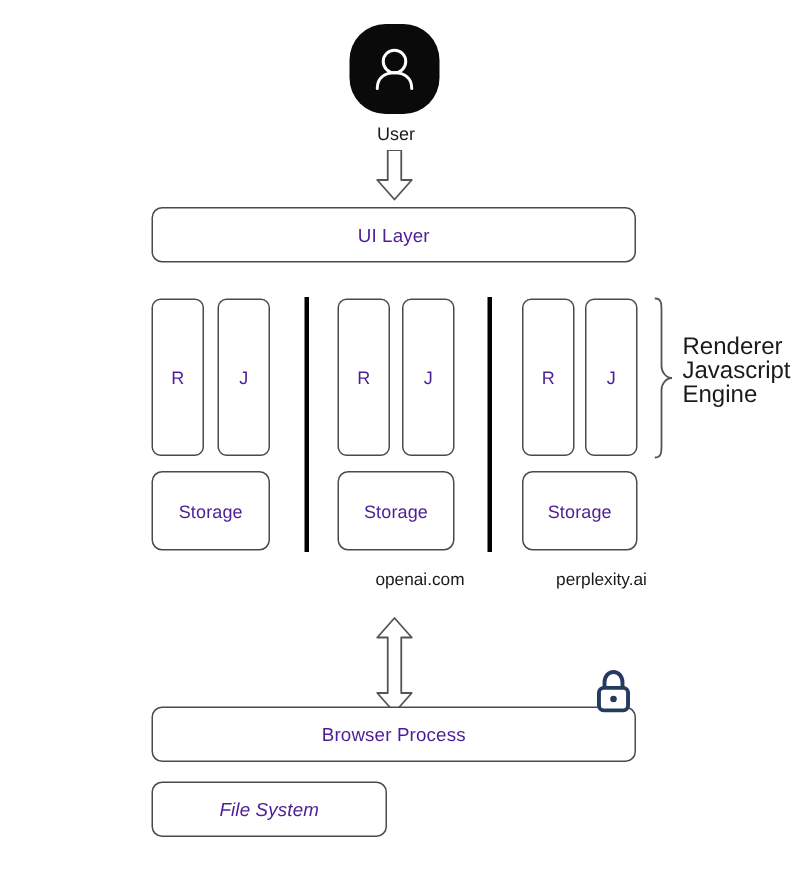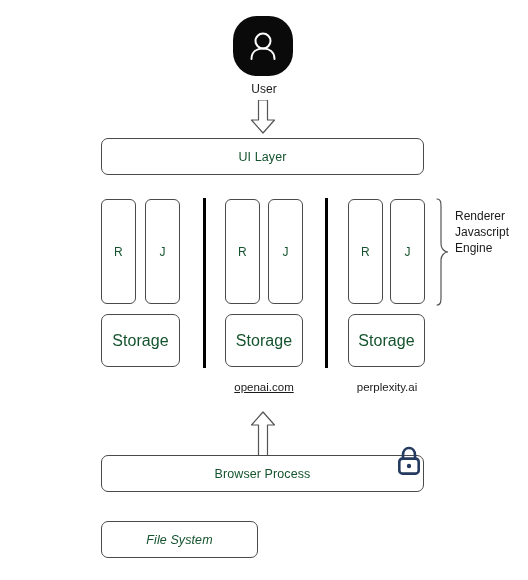--- a/index.html
+++ b/index.html
@@ -27,21 +27,21 @@
   .box {
     position: absolute;
     box-sizing: border-box;
     background: #ffffff;
     border: 1px solid #4a4a4a;
     border-radius: 7px;
     display: flex;
     align-items: center;
     justify-content: center;
     font-size: 12.5px;
-    color: #14532d;
+    color: #4c1d95;
     letter-spacing: .1px;
   }
 
   
   .avatar {
     position: absolute;
     left: 233px;
     top: 16px;
     width: 60px;
     height: 60px;
@@ -89,21 +89,21 @@
     top: 199px;
     width: 35px;
     height: 105px;
     border-radius: 6px;
     font-size: 12px;
   }
   .storage {
     top: 314px;
     height: 53px;
     border-radius: 7px;
-    font-size: 16px;
+    font-size: 12px;
   }
   .divider {
     position: absolute;
     width: 3px;
     top: 198px;
     height: 170px;
     background: #000000;
   }
   .site-label {
     position: absolute;
@@ -118,31 +118,31 @@
     position: absolute;
     left: 434px;
     top: 198px;
     width: 16px;
     height: 108px;
   }
   .brace svg { display: block; }
   .engine-label {
     position: absolute;
     left: 455px;
-    top: 208px;
-    font-size: 12px;
+    top: 224px;
+    font-size: 16px;
     line-height: 16px;
     color: #1a1a1a;
     white-space: pre-line;
   }
 
   
   .browser-process {
     left: 101px;
-    top: 455px;
+    top: 471px;
     width: 323px;
     height: 37px;
   }
   .file-system {
     left: 101px;
     top: 521px;
     width: 157px;
     height: 37px;
     font-style: italic;
   }
@@ -184,28 +184,28 @@
 
   <div class="box rj" style="left:101px;width:35px;">R</div>
   <div class="box rj" style="left:145px;width:35px;">J</div>
   <div class="box storage" style="left:101px;width:79px;">Storage</div>
 
   <div class="divider" style="left:203px;"></div>
 
   <div class="box rj" style="left:225px;width:35px;">R</div>
   <div class="box rj" style="left:268px;width:35px;">J</div>
   <div class="box storage" style="left:225px;width:78px;">Storage</div>
-  <div class="site-label" style="left:184px;width:160px;text-decoration:underline;">openai.com</div>
+  <div class="site-label" style="left:200px;width:160px;">openai.com</div>
 
   <div class="divider" style="left:325px;"></div>
 
   <div class="box rj" style="left:348px;width:35px;">R</div>
   <div class="box rj" style="left:390px;width:35px;">J</div>
   <div class="box storage" style="left:348px;width:77px;">Storage</div>
-  <div class="site-label" style="left:307px;width:160px;">perplexity.ai</div>
+  <div class="site-label" style="left:321px;width:160px;">perplexity.ai</div>
 
   <div class="brace">
     <svg width="16" height="108" viewBox="0 0 16 108" aria-hidden="true">
       <path d="M3 1 C7 1 7 5 7 9 L7 46 C7 50 10 54 14 54 C10 54 7 58 7 62 L7 99 C7 103 7 107 3 107" fill="none" stroke="#555555" stroke-width="1.2" stroke-linecap="round"></path>
     </svg>
   </div>
   <div class="engine-label">Renderer
 Javascript
 Engine</div>
 

